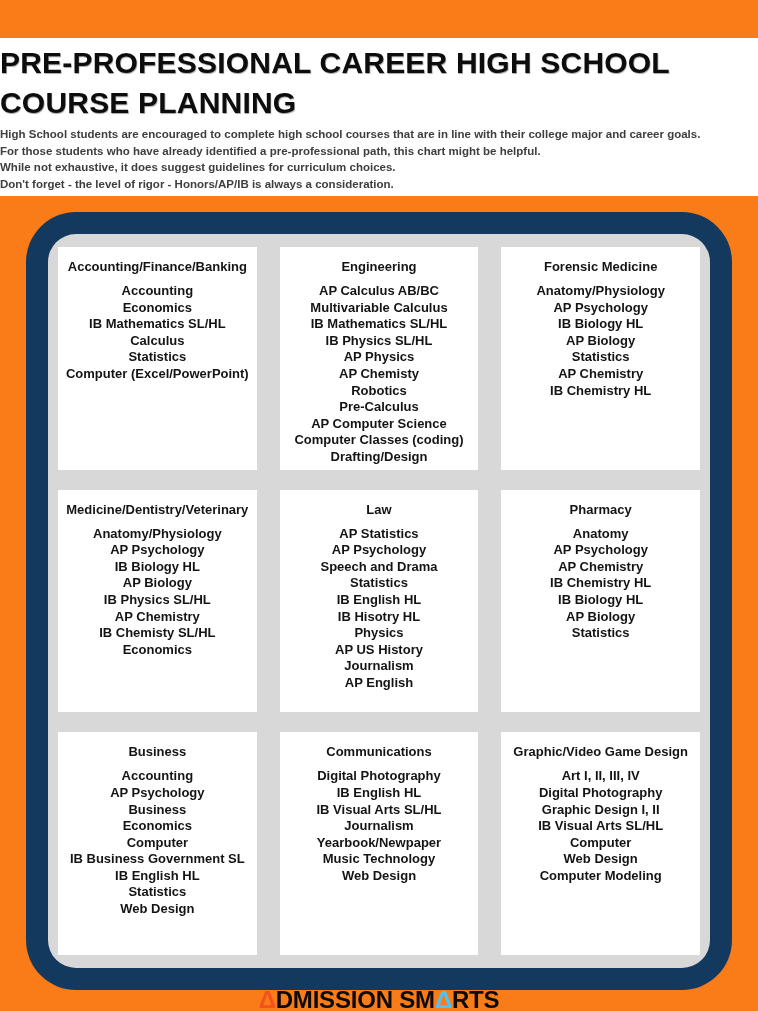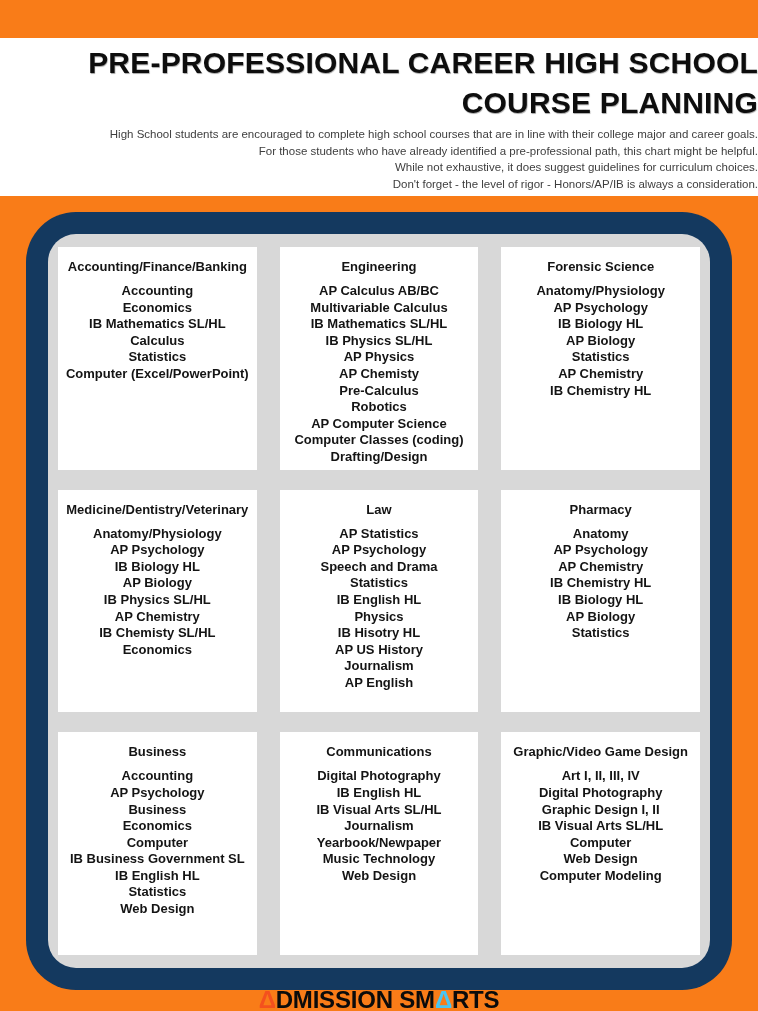--- a/index.html
+++ b/index.html
@@ -10,36 +10,37 @@
     font-family: "Liberation Sans", sans-serif;
     overflow: hidden;
   }
 
   
   .header-band {
     position: absolute;
     top: 38px; left: 0;
     width: 758px; height: 158px;
     background: #FFFFFF;
-    text-align: right;
+    text-align: left;
   }
   .main-title {
     margin-top: 5px;
     font-size: 30px;
     line-height: 40px;
     font-weight: bold;
     letter-spacing: 0.2px;
     color: #0D0D0D;
     text-shadow: 0.6px 0.6px 0.8px rgba(0,0,0,0.35);
   }
   .intro {
     margin-top: 3px;
     font-size: 11.5px;
     line-height: 16.5px;
     color: #3E3E3E;
+    font-weight: bold;
   }
 
   
   .board-panel {
     position: absolute;
     top: 212px; left: 26px;
     width: 706px; height: 778px;
     background: #14395F;
     border-radius: 50px;
   }
@@ -122,30 +123,30 @@
 
     <section class="card">
       <h2 class="card-title">Engineering</h2>
       <div class="card-courses">
           <div class="course-item">AP Calculus AB/BC</div>
           <div class="course-item">Multivariable Calculus</div>
           <div class="course-item">IB Mathematics SL/HL</div>
           <div class="course-item">IB Physics SL/HL</div>
           <div class="course-item">AP Physics</div>
           <div class="course-item">AP Chemisty</div>
+          <div class="course-item">Robotics</div>
           <div class="course-item">Pre-Calculus</div>
-          <div class="course-item">Robotics</div>
           <div class="course-item">AP Computer Science</div>
           <div class="course-item">Computer Classes (coding)</div>
           <div class="course-item">Drafting/Design</div>
         </div>
     </section>
 
     <section class="card">
-      <h2 class="card-title">Forensic Science</h2>
+      <h2 class="card-title">Forensic Medicine</h2>
       <div class="card-courses">
           <div class="course-item">Anatomy/Physiology</div>
           <div class="course-item">AP Psychology</div>
           <div class="course-item">IB Biology HL</div>
           <div class="course-item">AP Biology</div>
           <div class="course-item">Statistics</div>
           <div class="course-item">AP Chemistry</div>
           <div class="course-item">IB Chemistry HL</div>
         </div>
     </section>
@@ -165,22 +166,22 @@
     </section>
 
     <section class="card">
       <h2 class="card-title">Law</h2>
       <div class="card-courses">
           <div class="course-item">AP Statistics</div>
           <div class="course-item">AP Psychology</div>
           <div class="course-item">Speech and Drama</div>
           <div class="course-item">Statistics</div>
           <div class="course-item">IB English HL</div>
+          <div class="course-item">IB Hisotry HL</div>
           <div class="course-item">Physics</div>
-          <div class="course-item">IB Hisotry HL</div>
           <div class="course-item">AP US History</div>
           <div class="course-item">Journalism</div>
           <div class="course-item">AP English</div>
         </div>
     </section>
 
     <section class="card">
       <h2 class="card-title">Pharmacy</h2>
       <div class="card-courses">
           <div class="course-item">Anatomy</div>

